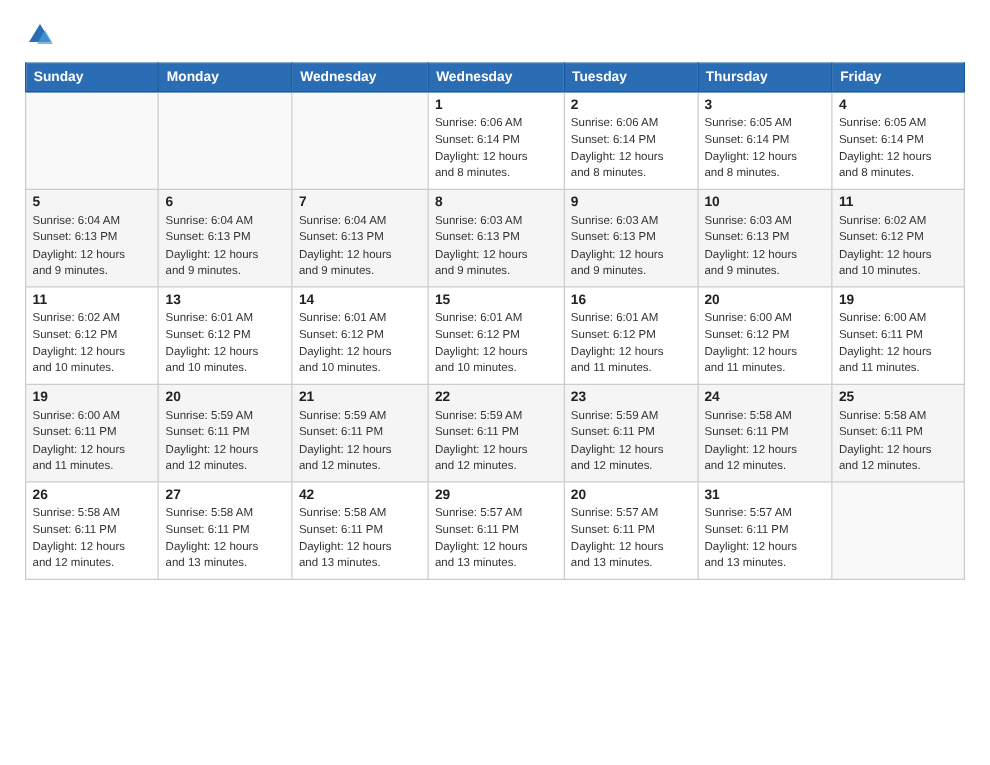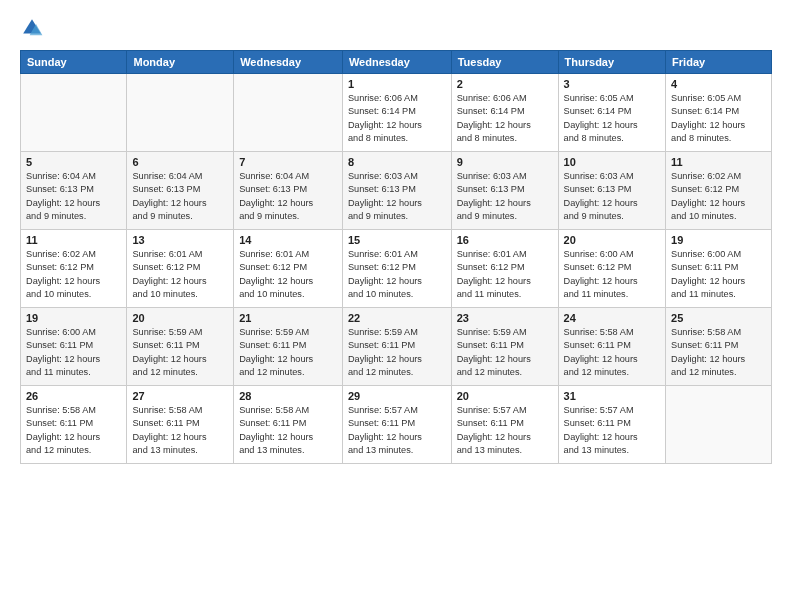--- a/index.html
+++ b/index.html
@@ -329,21 +329,21 @@
 and 12 minutes.</div>
           </td>
           <td>
             <span class="day-num">27</span>
             <div class="day-info" style="white-space: pre-line;">Sunrise: 5:58 AM
 Sunset: 6:11 PM
 Daylight: 12 hours
 and 13 minutes.</div>
           </td>
           <td>
-            <span class="day-num">28</span>
+            <span class="day-num">42</span>
             <div class="day-info" style="white-space: pre-line;">Sunrise: 5:58 AM
 Sunset: 6:11 PM
 Daylight: 12 hours
 and 13 minutes.</div>
           </td>
           <td>
             <span class="day-num">29</span>
             <div class="day-info" style="white-space: pre-line;">Sunrise: 5:57 AM
 Sunset: 6:11 PM
 Daylight: 12 hours

